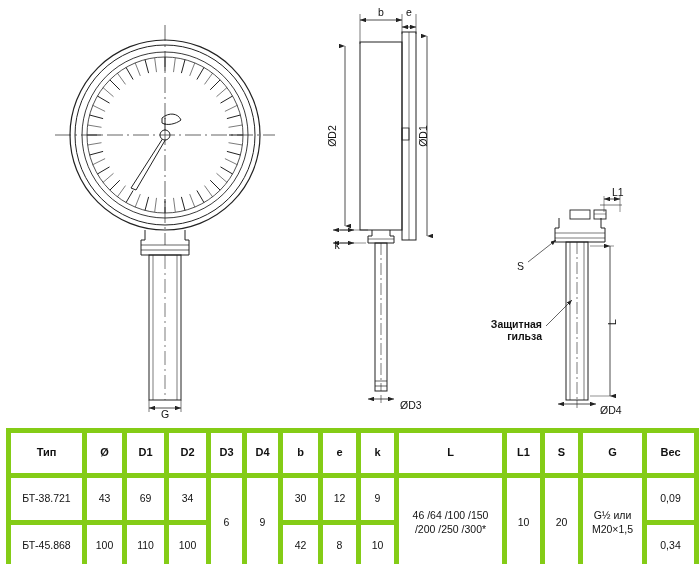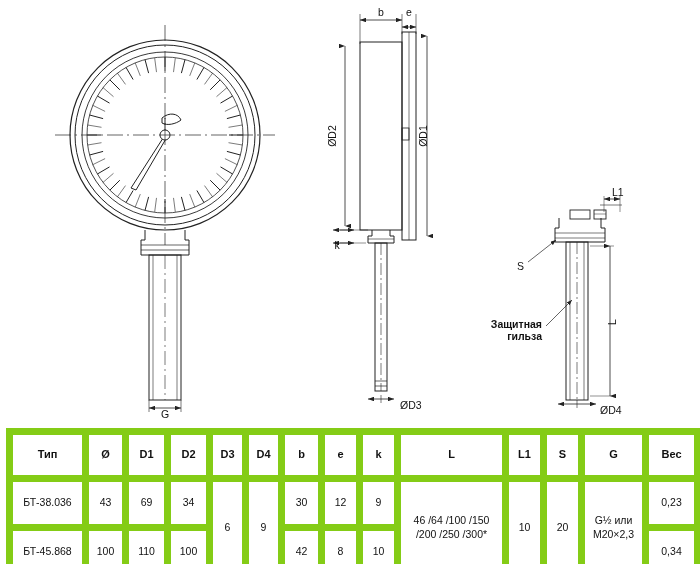--- a/index.html
+++ b/index.html
@@ -33,21 +33,21 @@
     top: 428px;
     width: 688px;
   }
   table.spec {
     border-collapse: collapse;
     width: 688px;
     table-layout: fixed;
     font-size: 10.5px;
   }
   table.spec th, table.spec td {
-    border: 7px solid #84cc16;
+    border: 5px solid #84cc16;
     text-align: center;
     vertical-align: middle;
     padding: 2px 1px;
     line-height: 1.25;
     font-weight: normal;
     color: #111;
   }
   table.spec th {
     height: 36px;
     font-weight: bold;
@@ -297,40 +297,40 @@
           <th>k</th>
           <th>L</th>
           <th>L1</th>
           <th>S</th>
           <th>G</th>
           <th>Вес</th>
         </tr>
       </thead>
       <tbody>
         <tr>
-          <td>БТ-38.036</td>
+          <td>БТ-38.721</td>
           <td>43</td>
           <td>69</td>
           <td>34</td>
           <td rowspan="2">6</td>
           <td rowspan="2">9</td>
           <td>30</td>
           <td>12</td>
           <td>9</td>
           <td rowspan="2">
             <span>46 /64 /100 /150</span><br>
             <span>/200 /250 /300*</span>
           </td>
           <td rowspan="2">10</td>
           <td rowspan="2">20</td>
           <td rowspan="2">
             <span>G½ или</span><br>
-            <span>M20×2,3</span>
+            <span>M20×1,5</span>
           </td>
-          <td>0,23</td>
+          <td>0,09</td>
         </tr>
         <tr>
           <td>БТ-45.868</td>
           <td>100</td>
           <td>110</td>
           <td>100</td>
           <td>42</td>
           <td>8</td>
           <td>10</td>
           <td>0,34</td>

